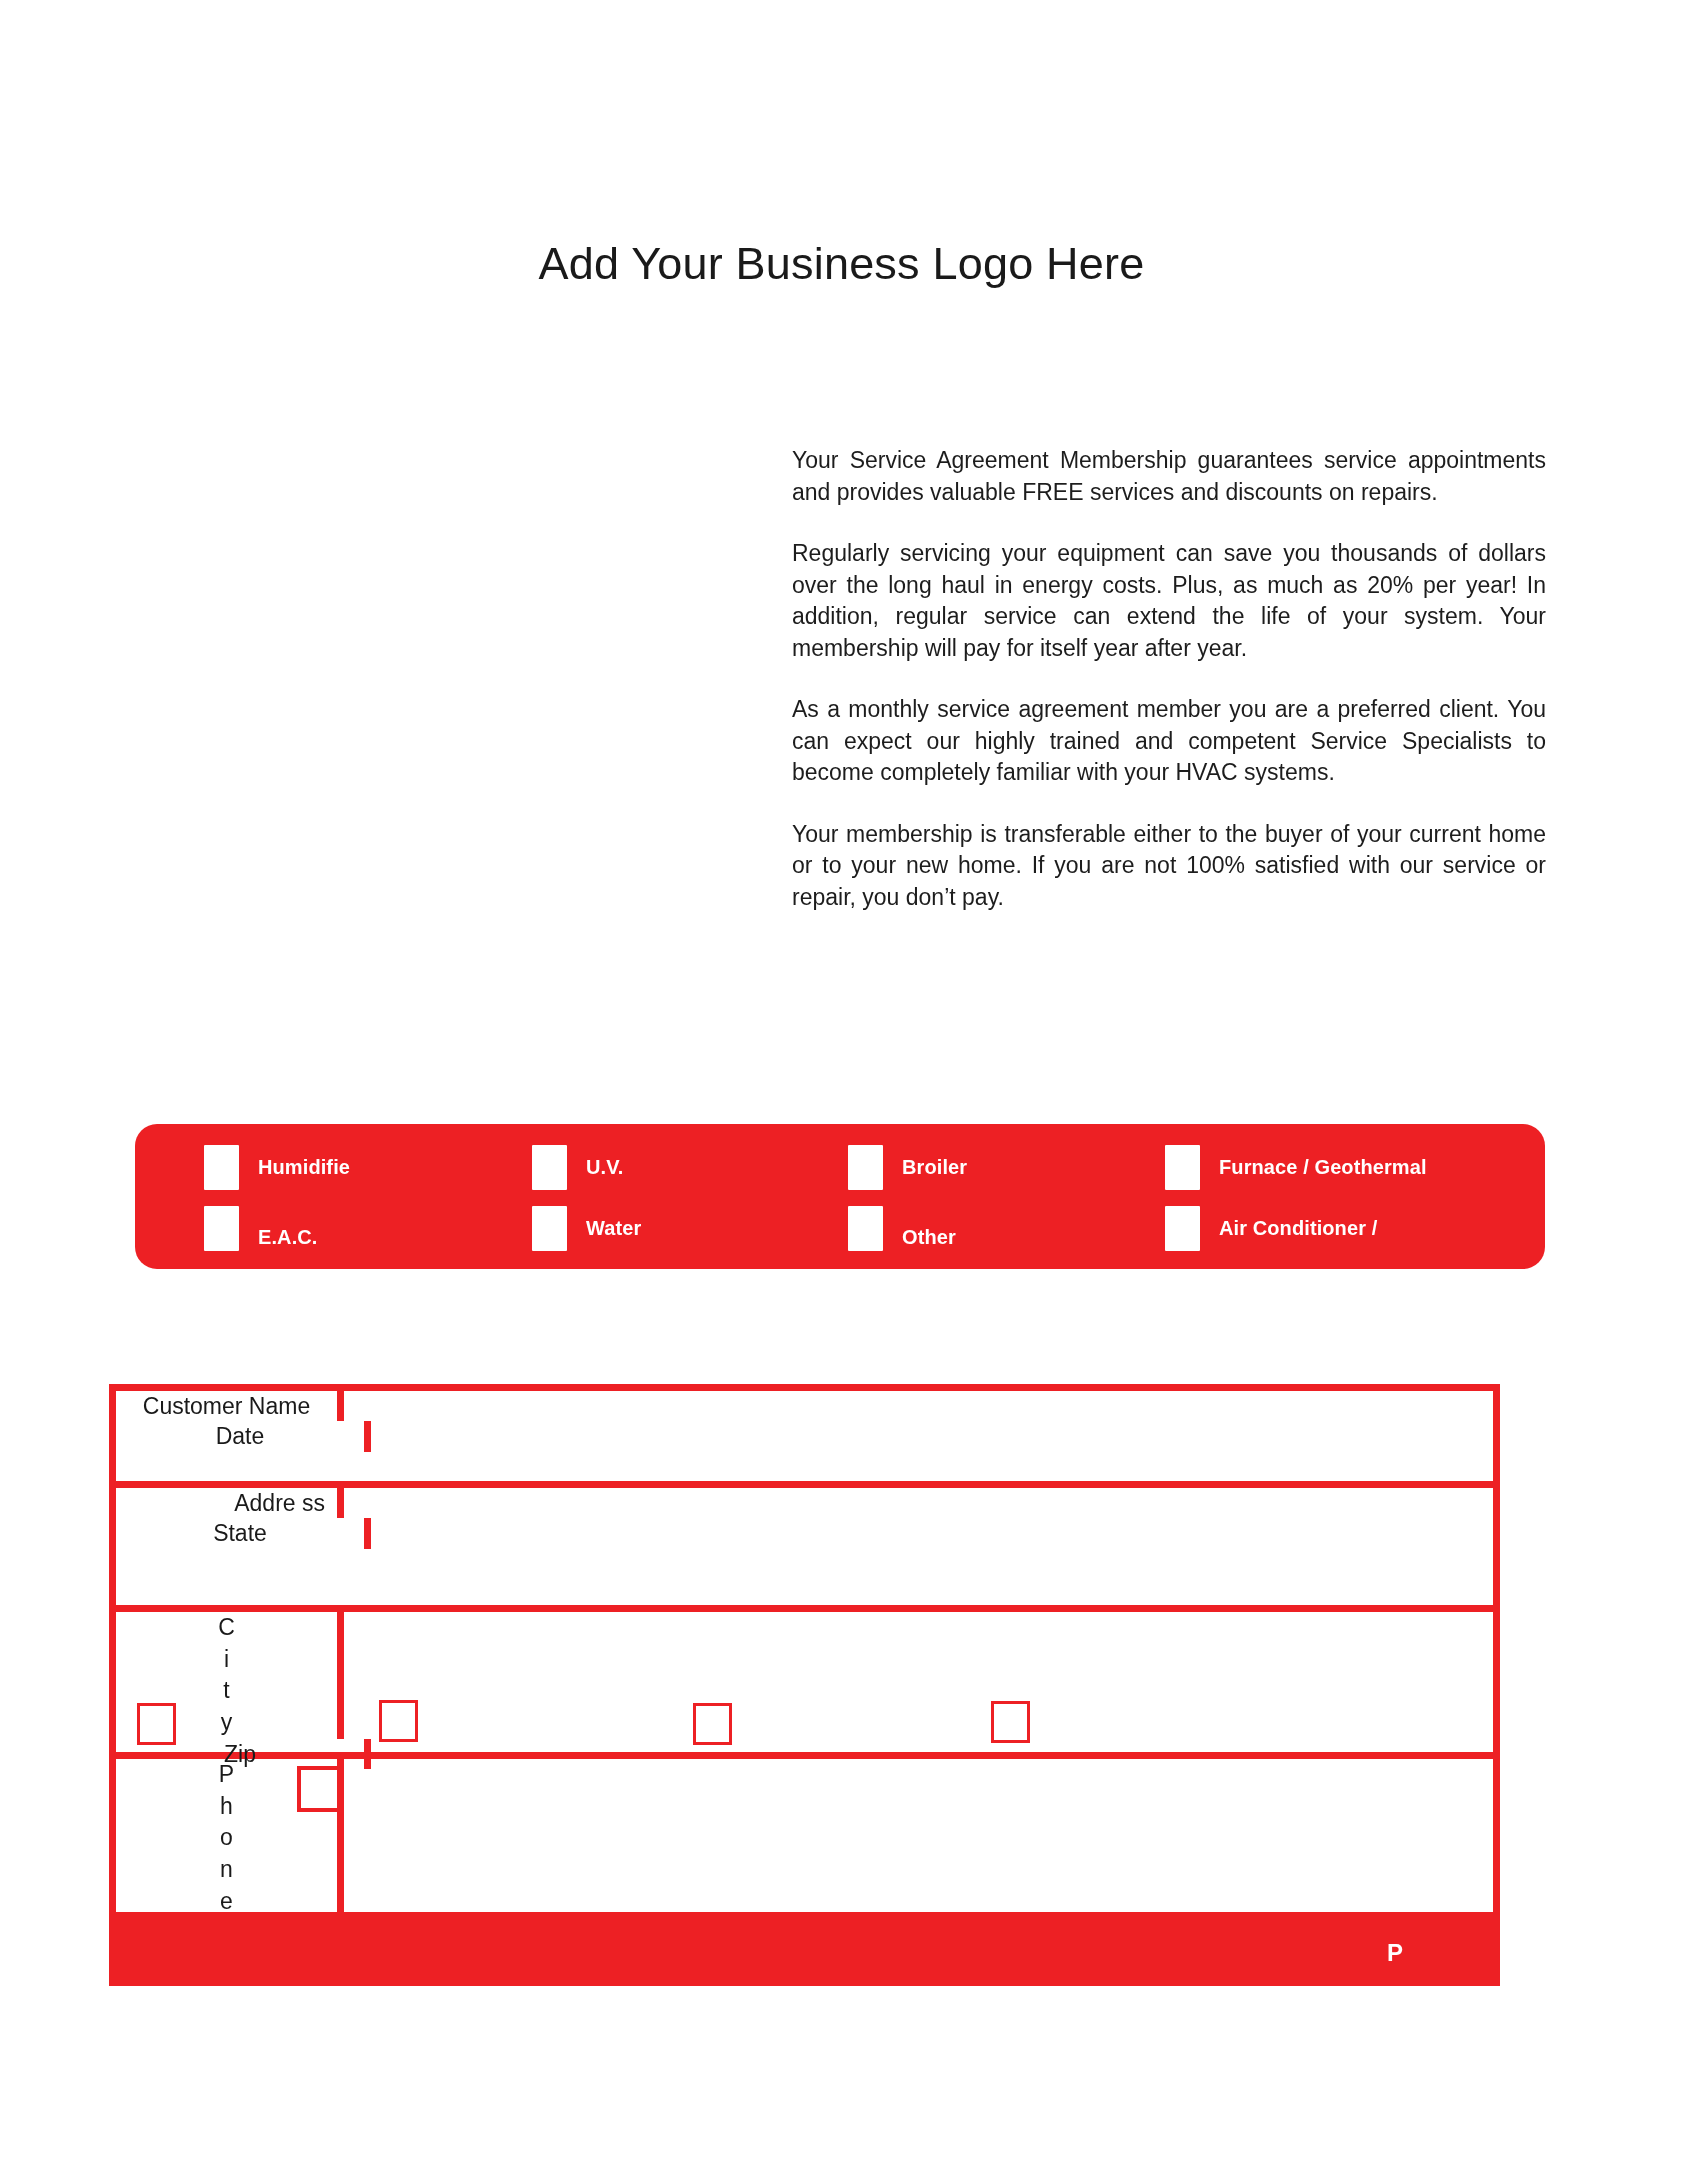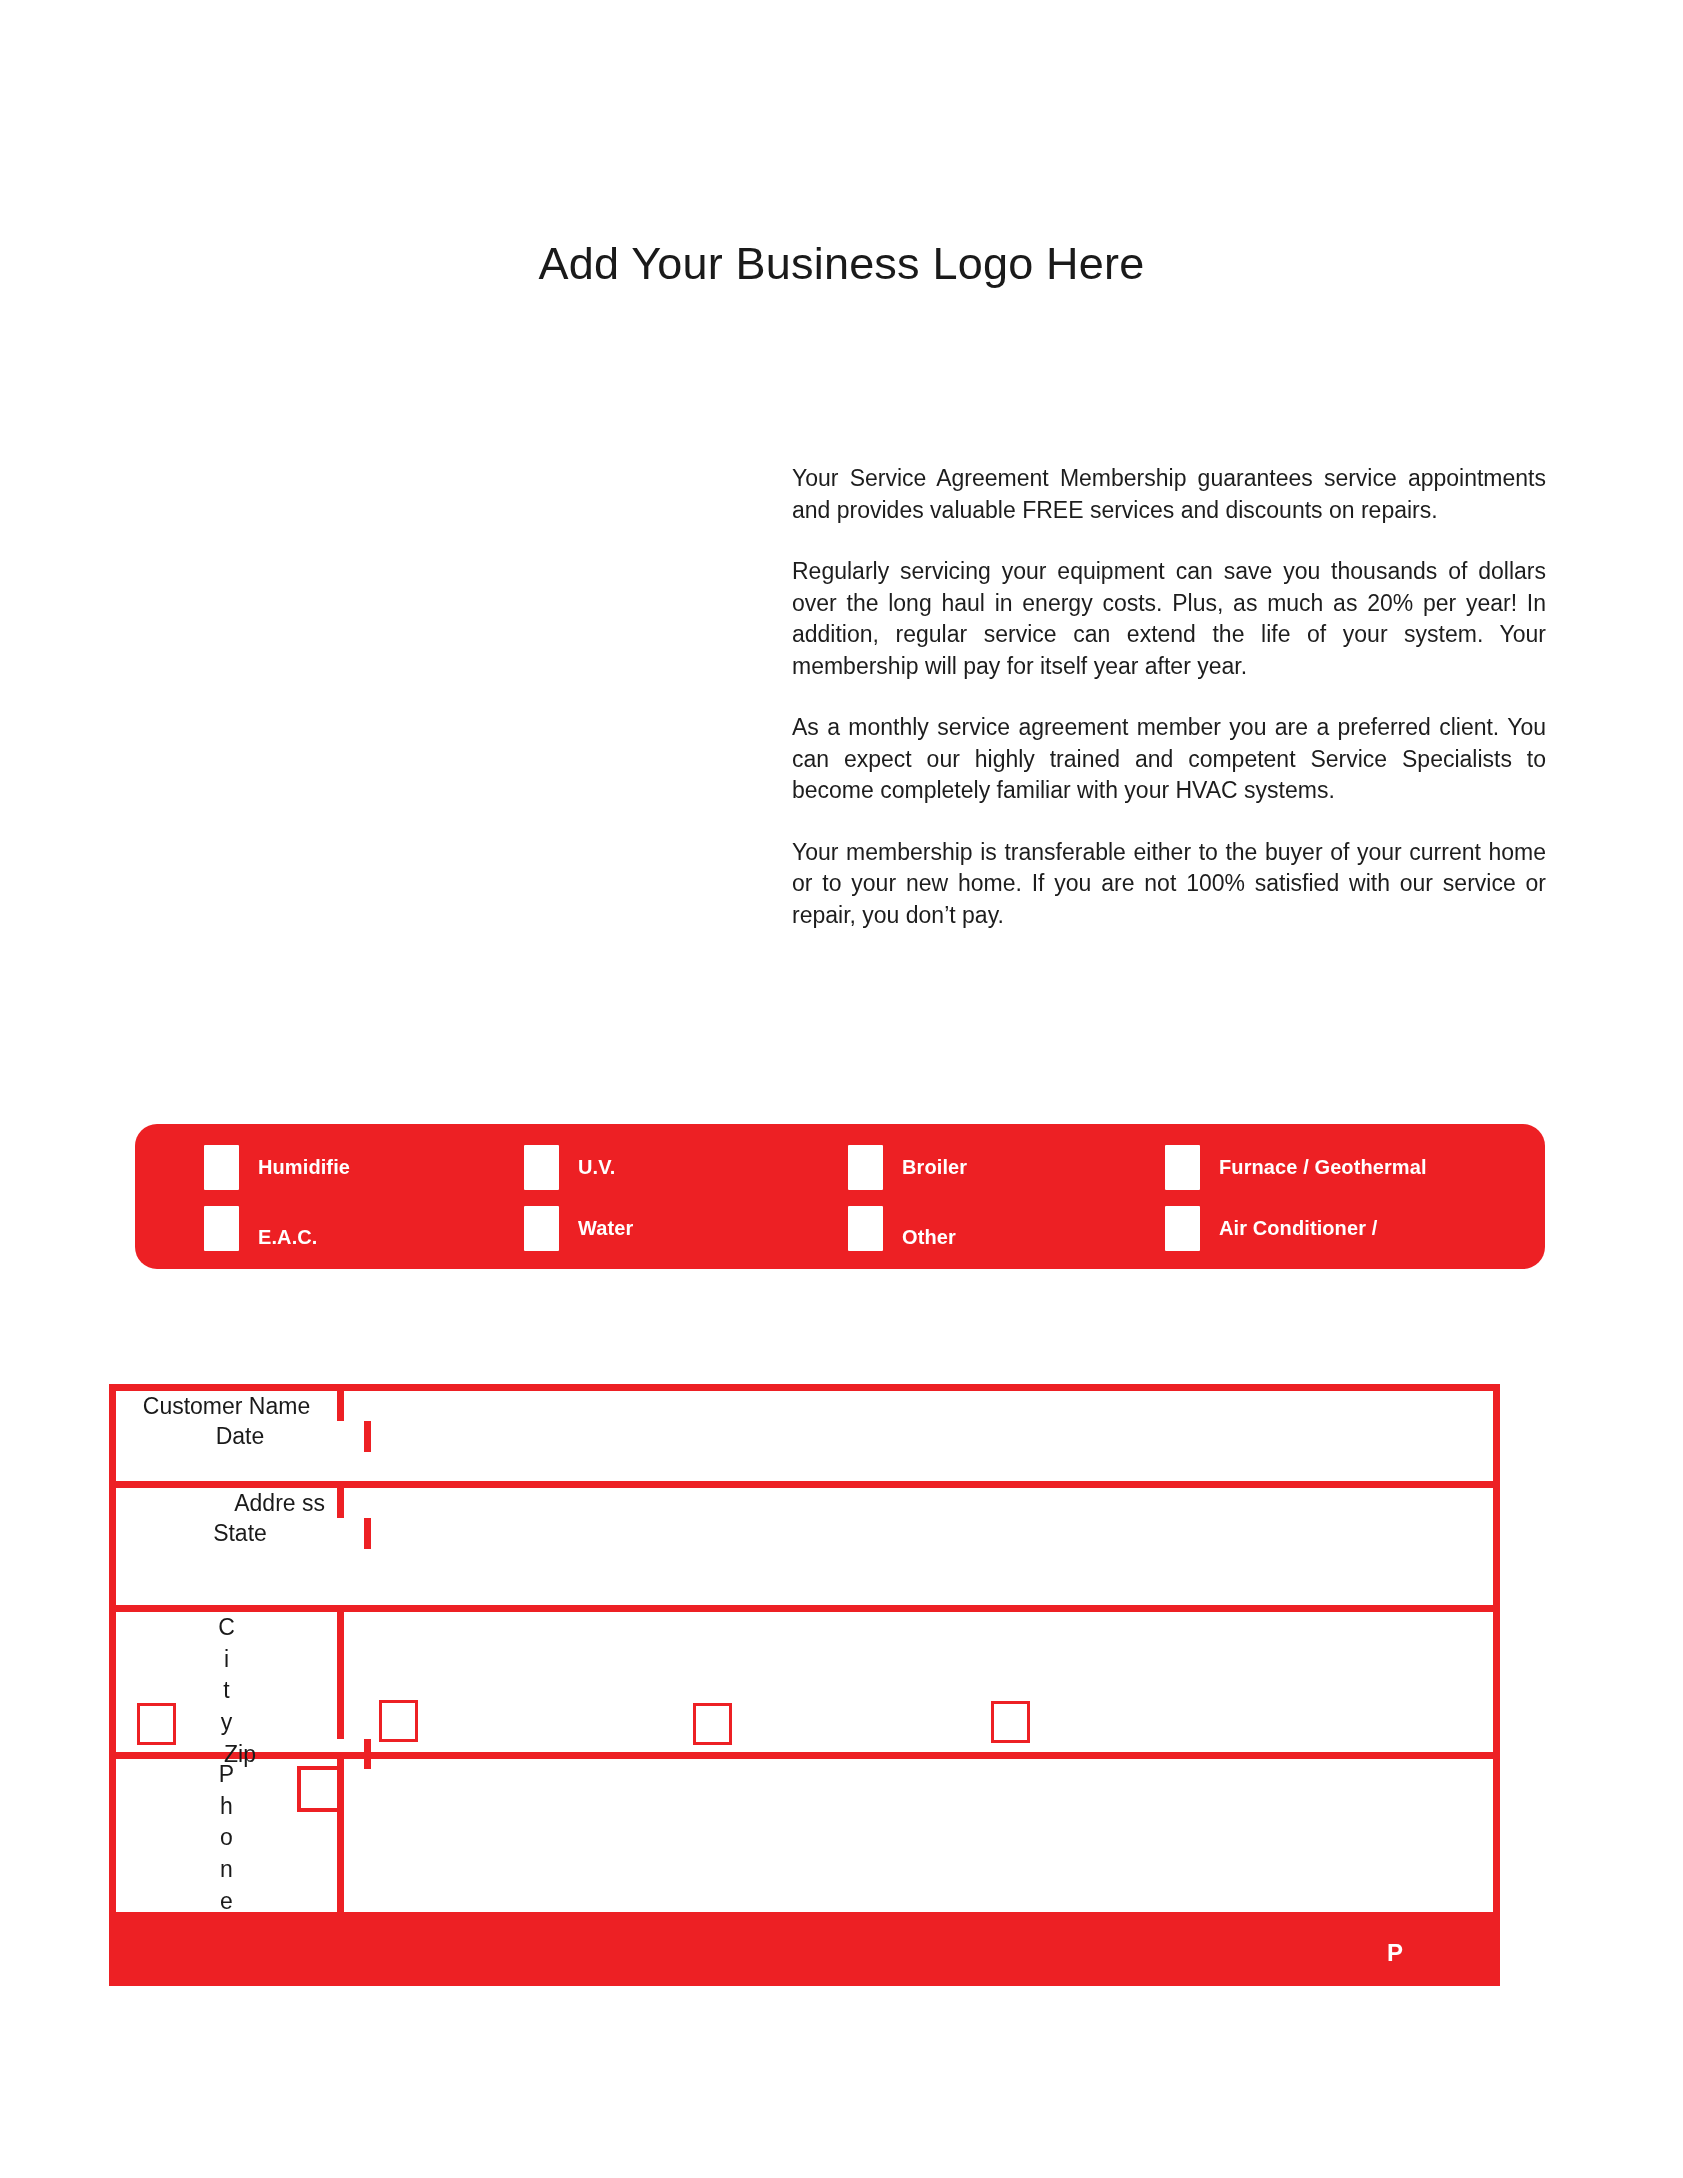--- a/index.html
+++ b/index.html
@@ -59,21 +59,21 @@
     color: #1a1a1a;
     margin: 0 0 59px 0;
     font-weight: 400;
   }
   .benefit:last-child { margin-bottom: 0; }
 
   
   .right-col {
     position: absolute;
     left: 792px;
-    top: 463px;
+    top: 445px;
     width: 754px;
   }
   .para {
     font-size: 23px;
     line-height: 1.37;
     text-align: justify;
     color: #1d1d1d;
     margin: 0 0 30px 0;
   }
   .para:last-child { margin-bottom: 0; }
@@ -87,21 +87,21 @@
     height: 145px;
     background: #ED2024;
     border-radius: 22px;
   }
   .cb-col {
     position: absolute;
     top: 0;
     height: 145px;
   }
   .cb-col.c1 { left: 69px;  width: 297px; }
-  .cb-col.c2 { left: 389px; width: 297px; text-align: right; }
+  .cb-col.c2 { left: 397px; width: 297px; text-align: right; }
   .cb-col.c3 { left: 713px; width: 297px; }
   .cb-col.c4 { left: 1030px; width: 337px; }
 
   .cb-row {
     position: absolute;
     display: flex;
     align-items: flex-start;
   }
   .cb-row.r1 { top: 21px; }
   .cb-row.r2 { top: 82px; }

